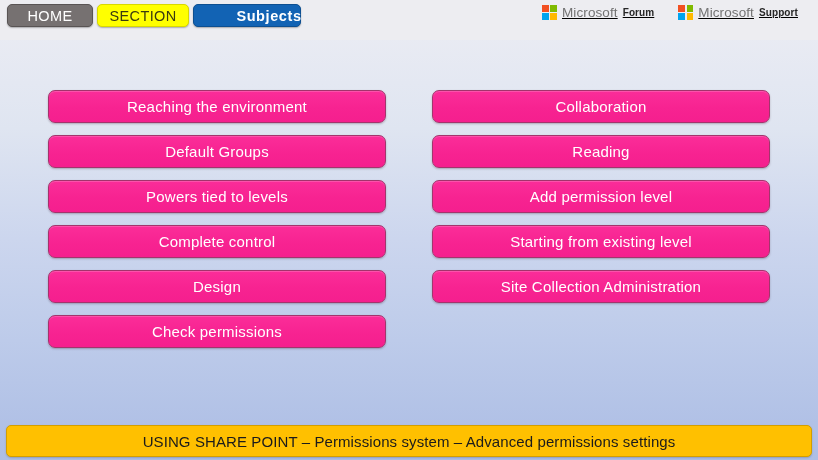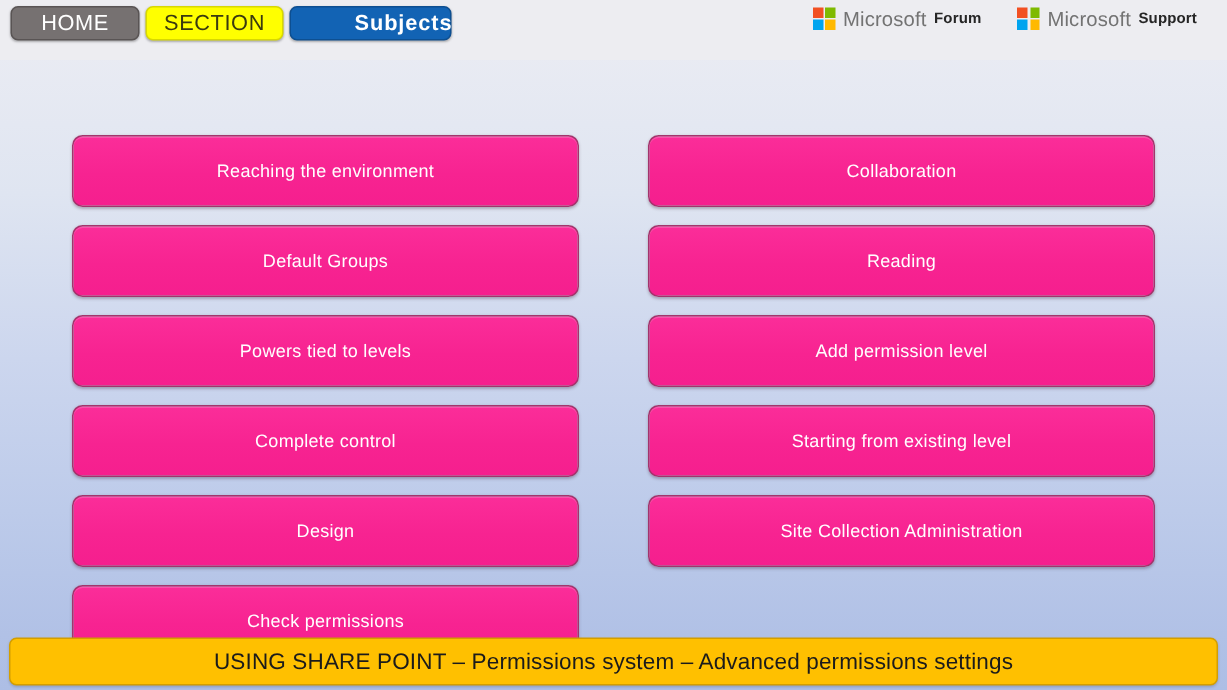--- a/index.html
+++ b/index.html
@@ -88,20 +88,21 @@
     display: flex;
     align-items: center;
     gap: 24px;
     z-index: 5;
   }
 
   .ms-lockup {
     display: flex;
     align-items: center;
     gap: 5px;
+    text-decoration: underline;
   }
 
   .ms-squares {
     width: 15px;
     height: 15px;
     display: grid;
     grid-template-columns: 1fr 1fr;
     grid-template-rows: 1fr 1fr;
     gap: 1.5px;
     flex: none;
@@ -130,31 +131,31 @@
     left: 48px;
     top: 90px;
     width: 722px;
     display: grid;
     grid-template-columns: 338px 338px;
     column-gap: 46px;
     row-gap: 12px;
   }
 
   .topic-button {
-    height: 48px;
+    height: 33px;
     border-radius: 7px;
     background: linear-gradient(to bottom, #fb2d99 0%, #f72391 55%, #f51f8e 100%);
     border: 1.2px solid #a3346c;
     box-shadow: 0 1px 2px rgba(60,30,50,0.30),
                 inset 0 1px 0 rgba(255,255,255,0.18);
     display: flex;
     align-items: center;
     justify-content: center;
     color: #ffffff;
-    font-size: 12px;
+    font-size: 15px;
     letter-spacing: 0.2px;
     cursor: pointer;
     white-space: nowrap;
     overflow: hidden;
   }
 
   
   #footer-banner {
     position: absolute;
     left: 6px;

